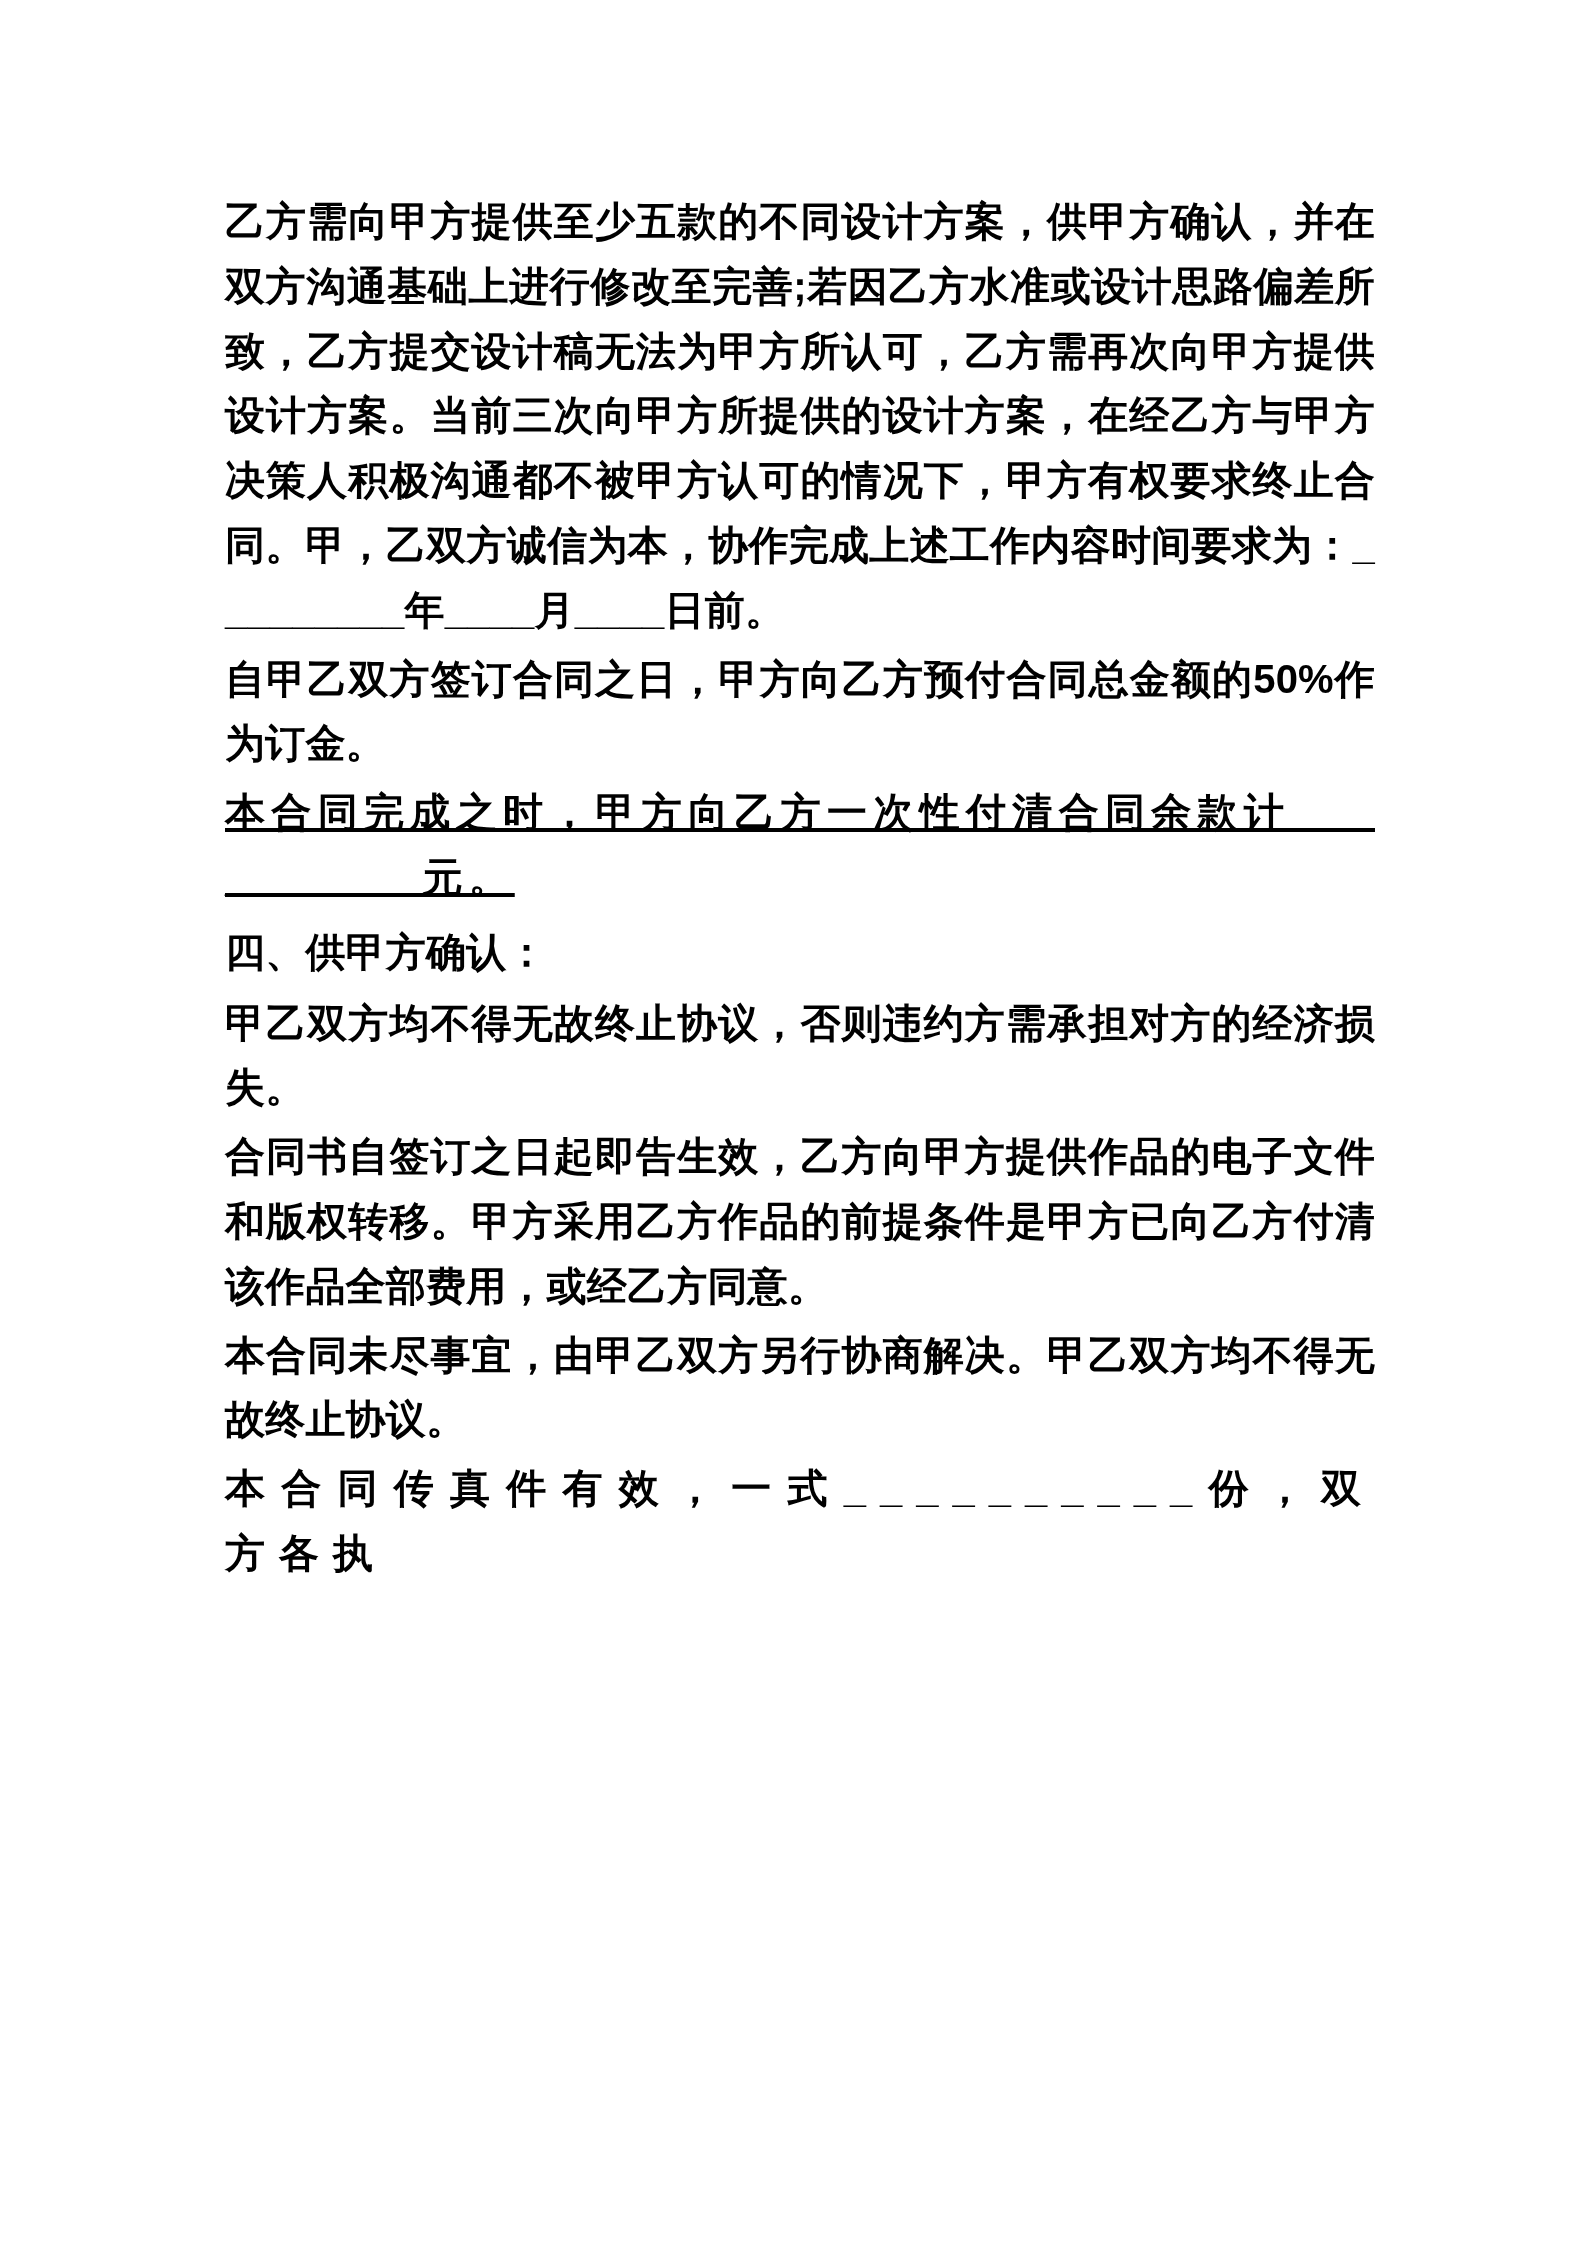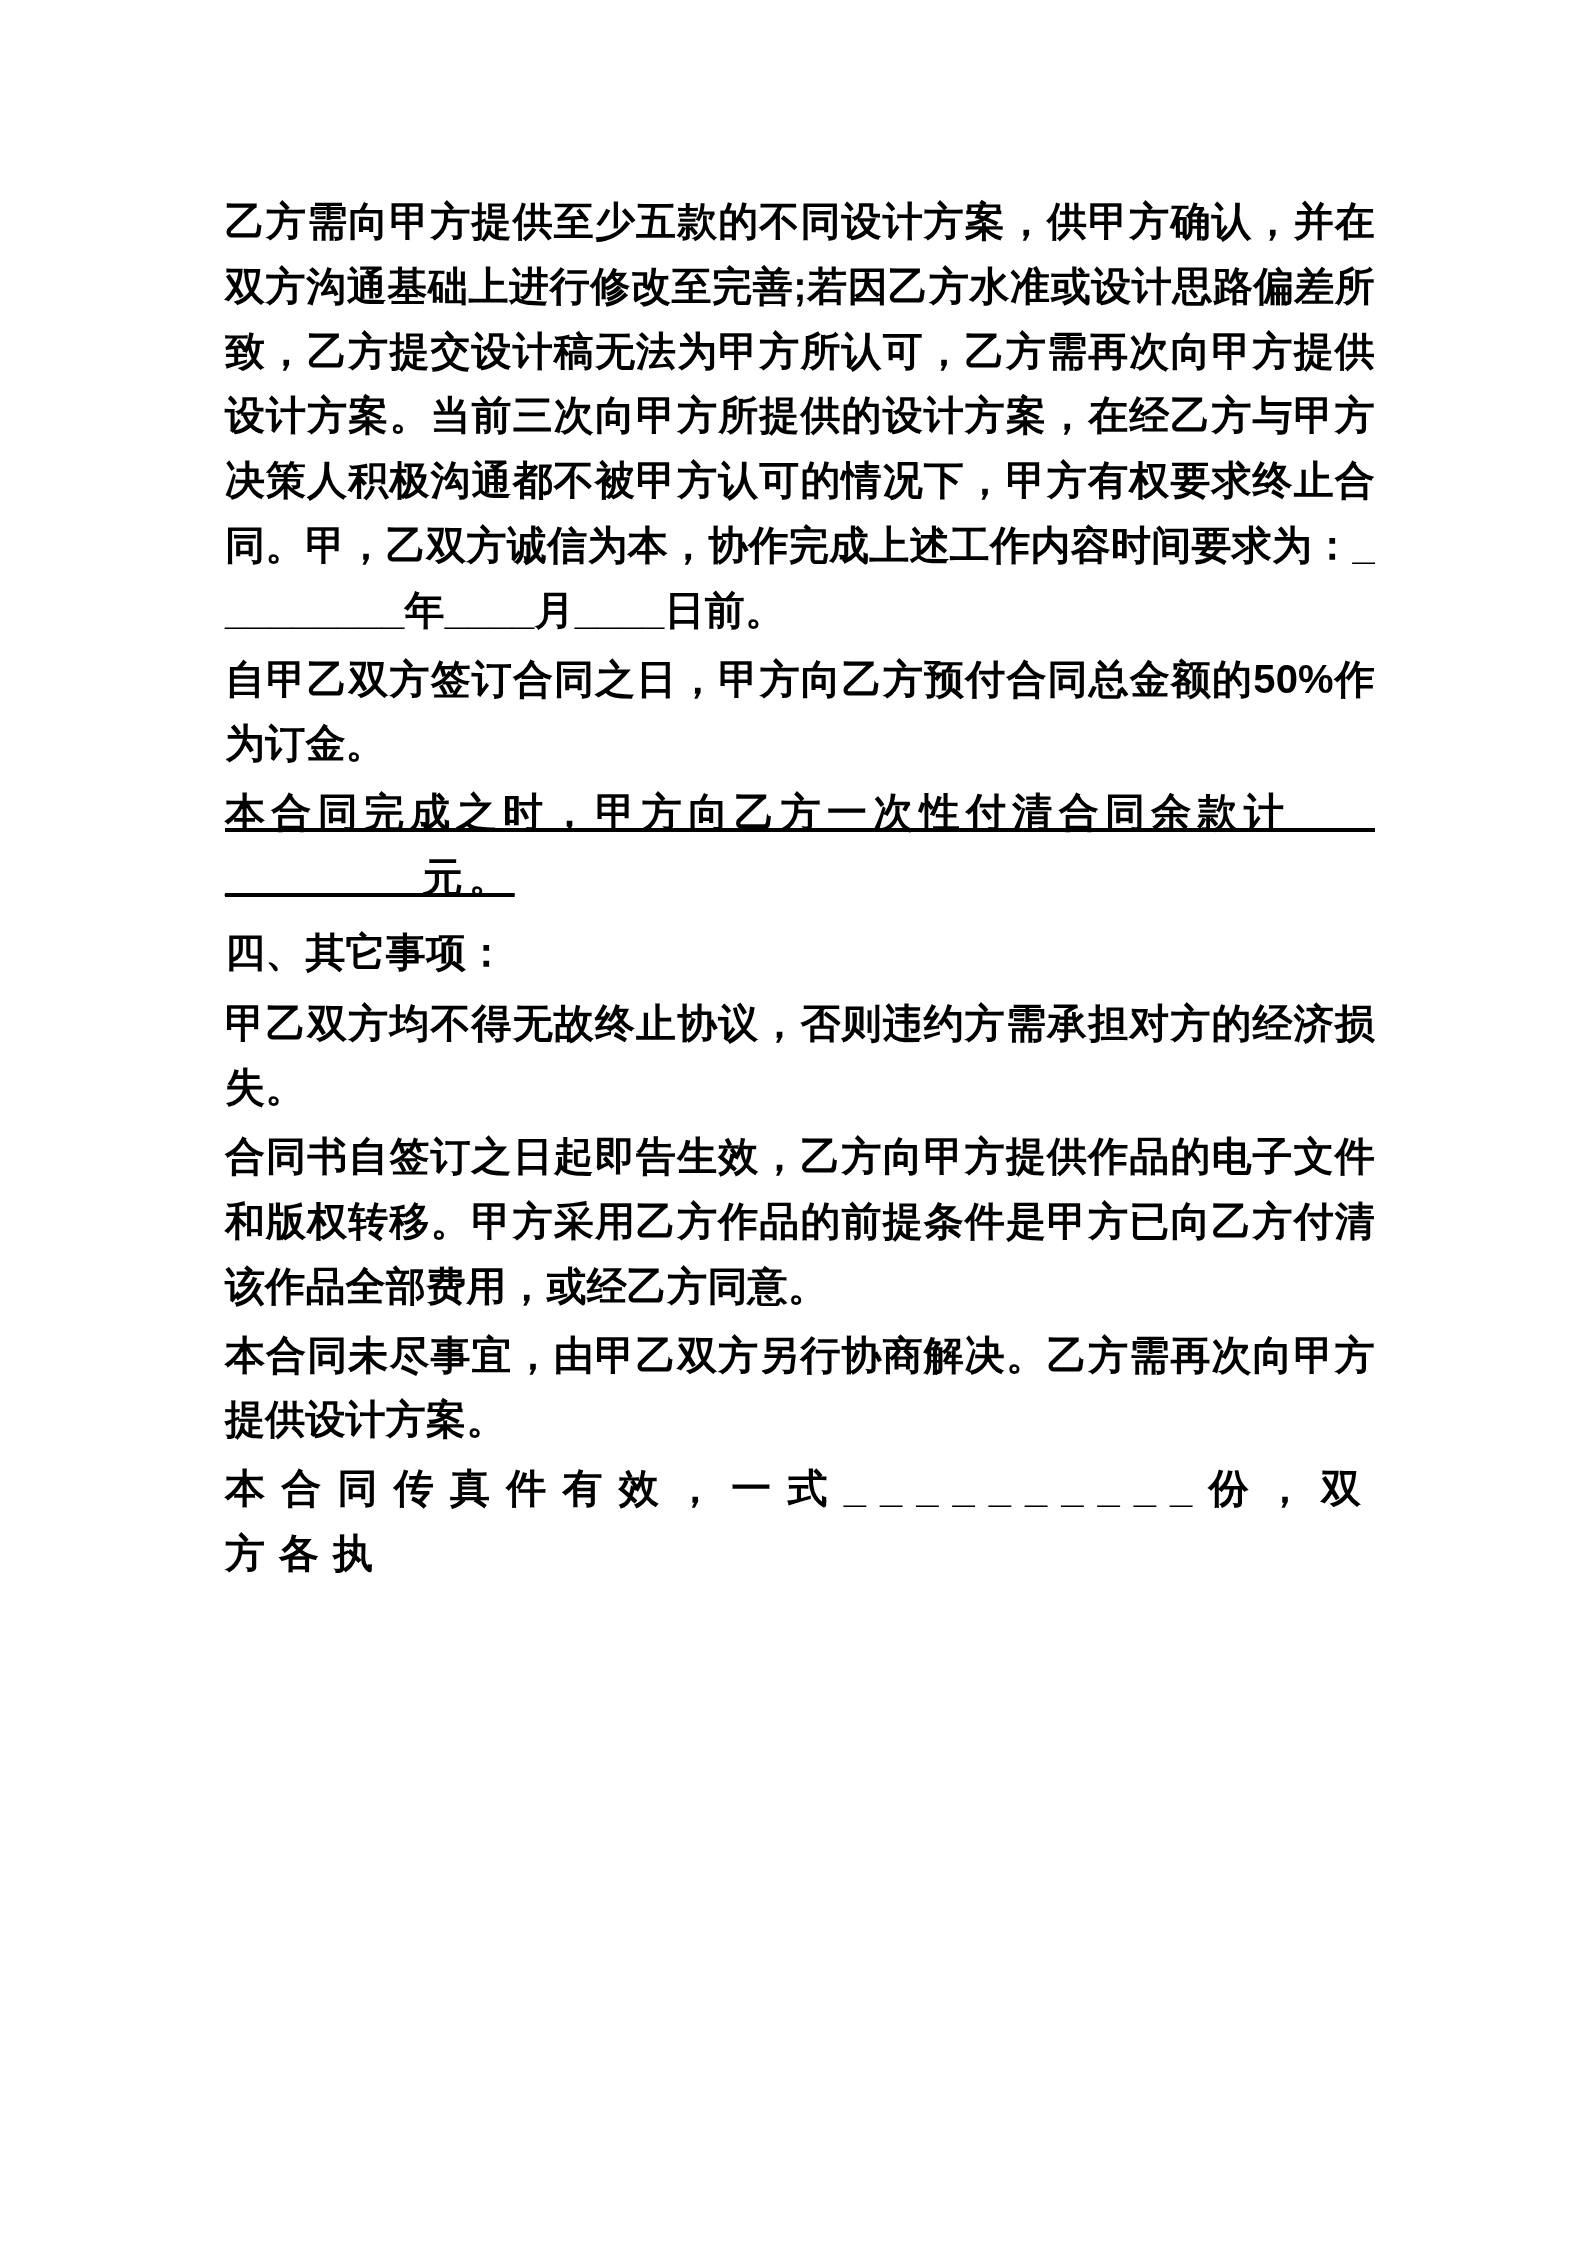--- a/index.html
+++ b/index.html
@@ -57,24 +57,24 @@
 <div class="page">
   <div class="doc-body">
 
     <p class="para">乙方需向甲方提供至少五款的不同设计方案，供甲方确认，并在双方沟通基础上进行修改至完善;若因乙方水准或设计思路偏差所致，乙方提交设计稿无法为甲方所认可，乙方需再次向甲方提供设计方案。当前三次向甲方所提供的设计方案，在经乙方与甲方决策人积极沟通都不被甲方认可的情况下，甲方有权要求终止合同。甲，乙双方诚信为本，协作完成上述工作内容时间要求为：_________年____月____日前。</p>
 
 
     <p class="para">自甲乙双方签订合同之日，甲方向乙方预付合同总金额的50%作为订金。</p>
 
     <p class="para wide">本合同完成之时，甲方向乙方一次性付清合同余款计__________元。</p>
 
-    <p class="heading">四、其它事项：</p>
+    <p class="heading">四、供甲方确认：</p>
 
     <p class="para">甲乙双方均不得无故终止协议，否则违约方需承担对方的经济损失。</p>
 
     <p class="para">合同书自签订之日起即告生效，乙方向甲方提供作品的电子文件和版权转移。甲方采用乙方作品的前提条件是甲方已向乙方付清该作品全部费用，或经乙方同意。</p>
 
-    <p class="para">本合同未尽事宜，由甲乙双方另行协商解决。乙方需再次向甲方提供设计方案。</p>
+    <p class="para">本合同未尽事宜，由甲乙双方另行协商解决。甲乙双方均不得无故终止协议。</p>
 
     <p class="para widest">本合同传真件有效，一式__________份，双方各执</p>
 
   </div>
 </div>
 
 </body></html>

